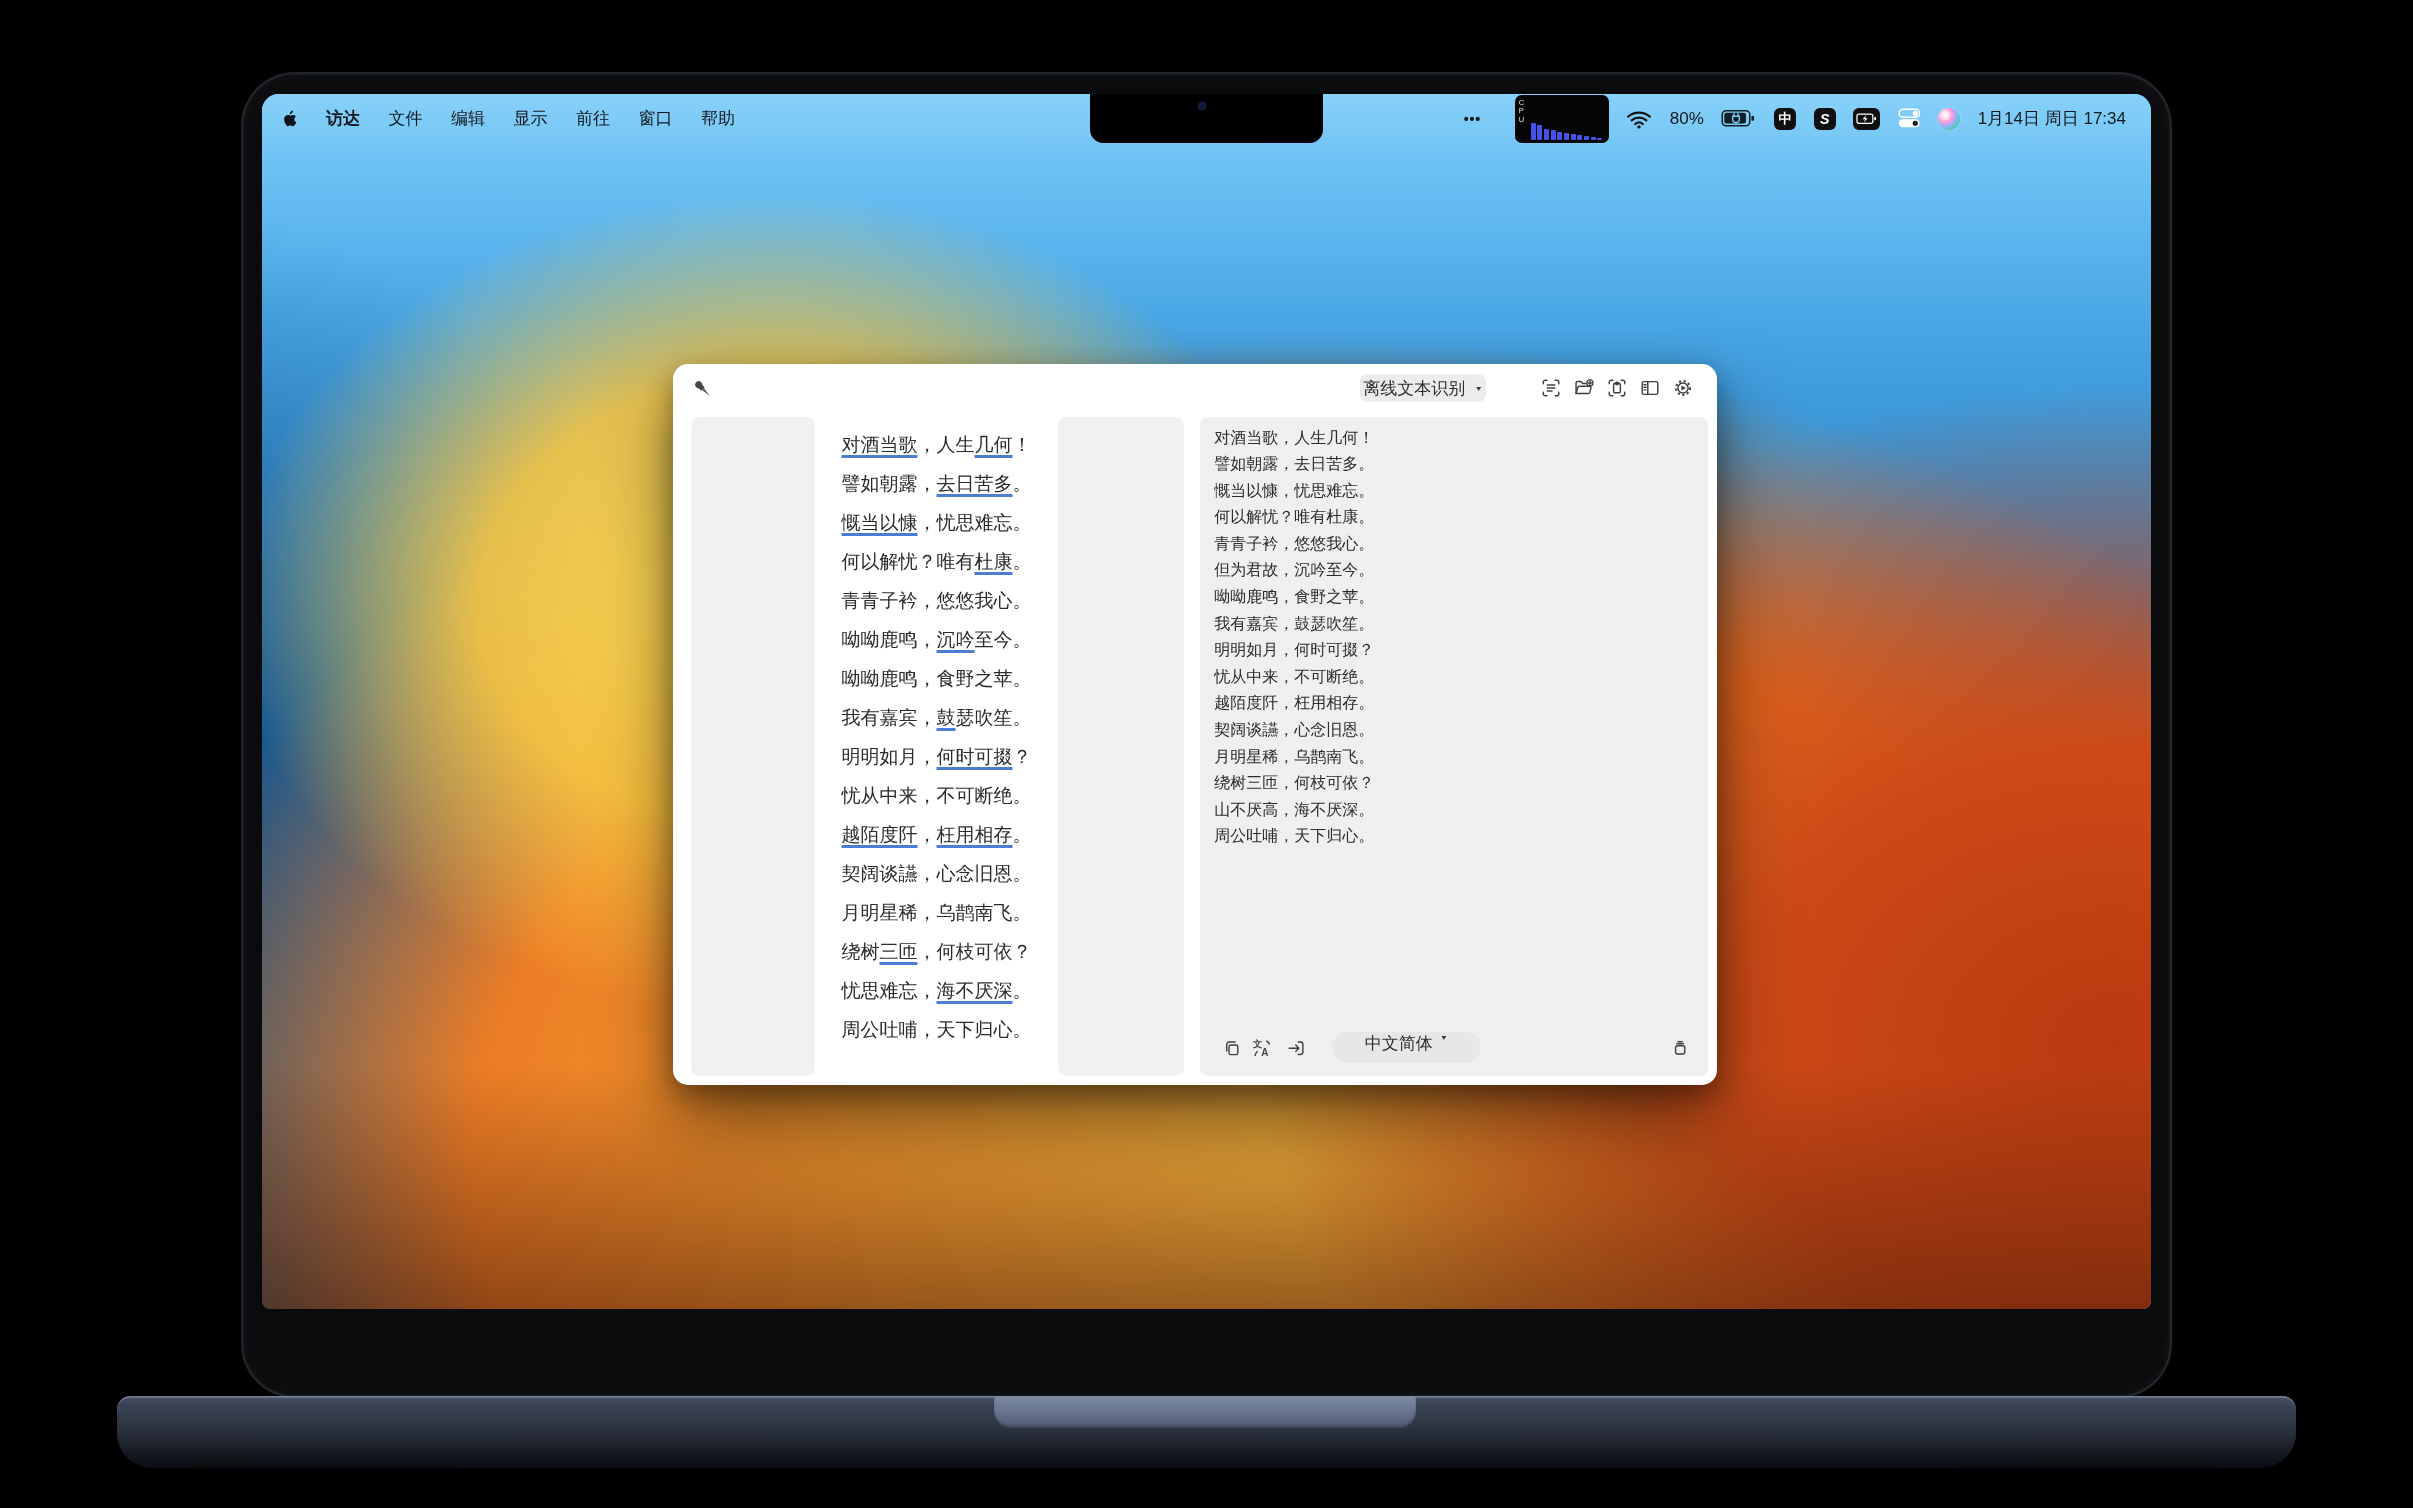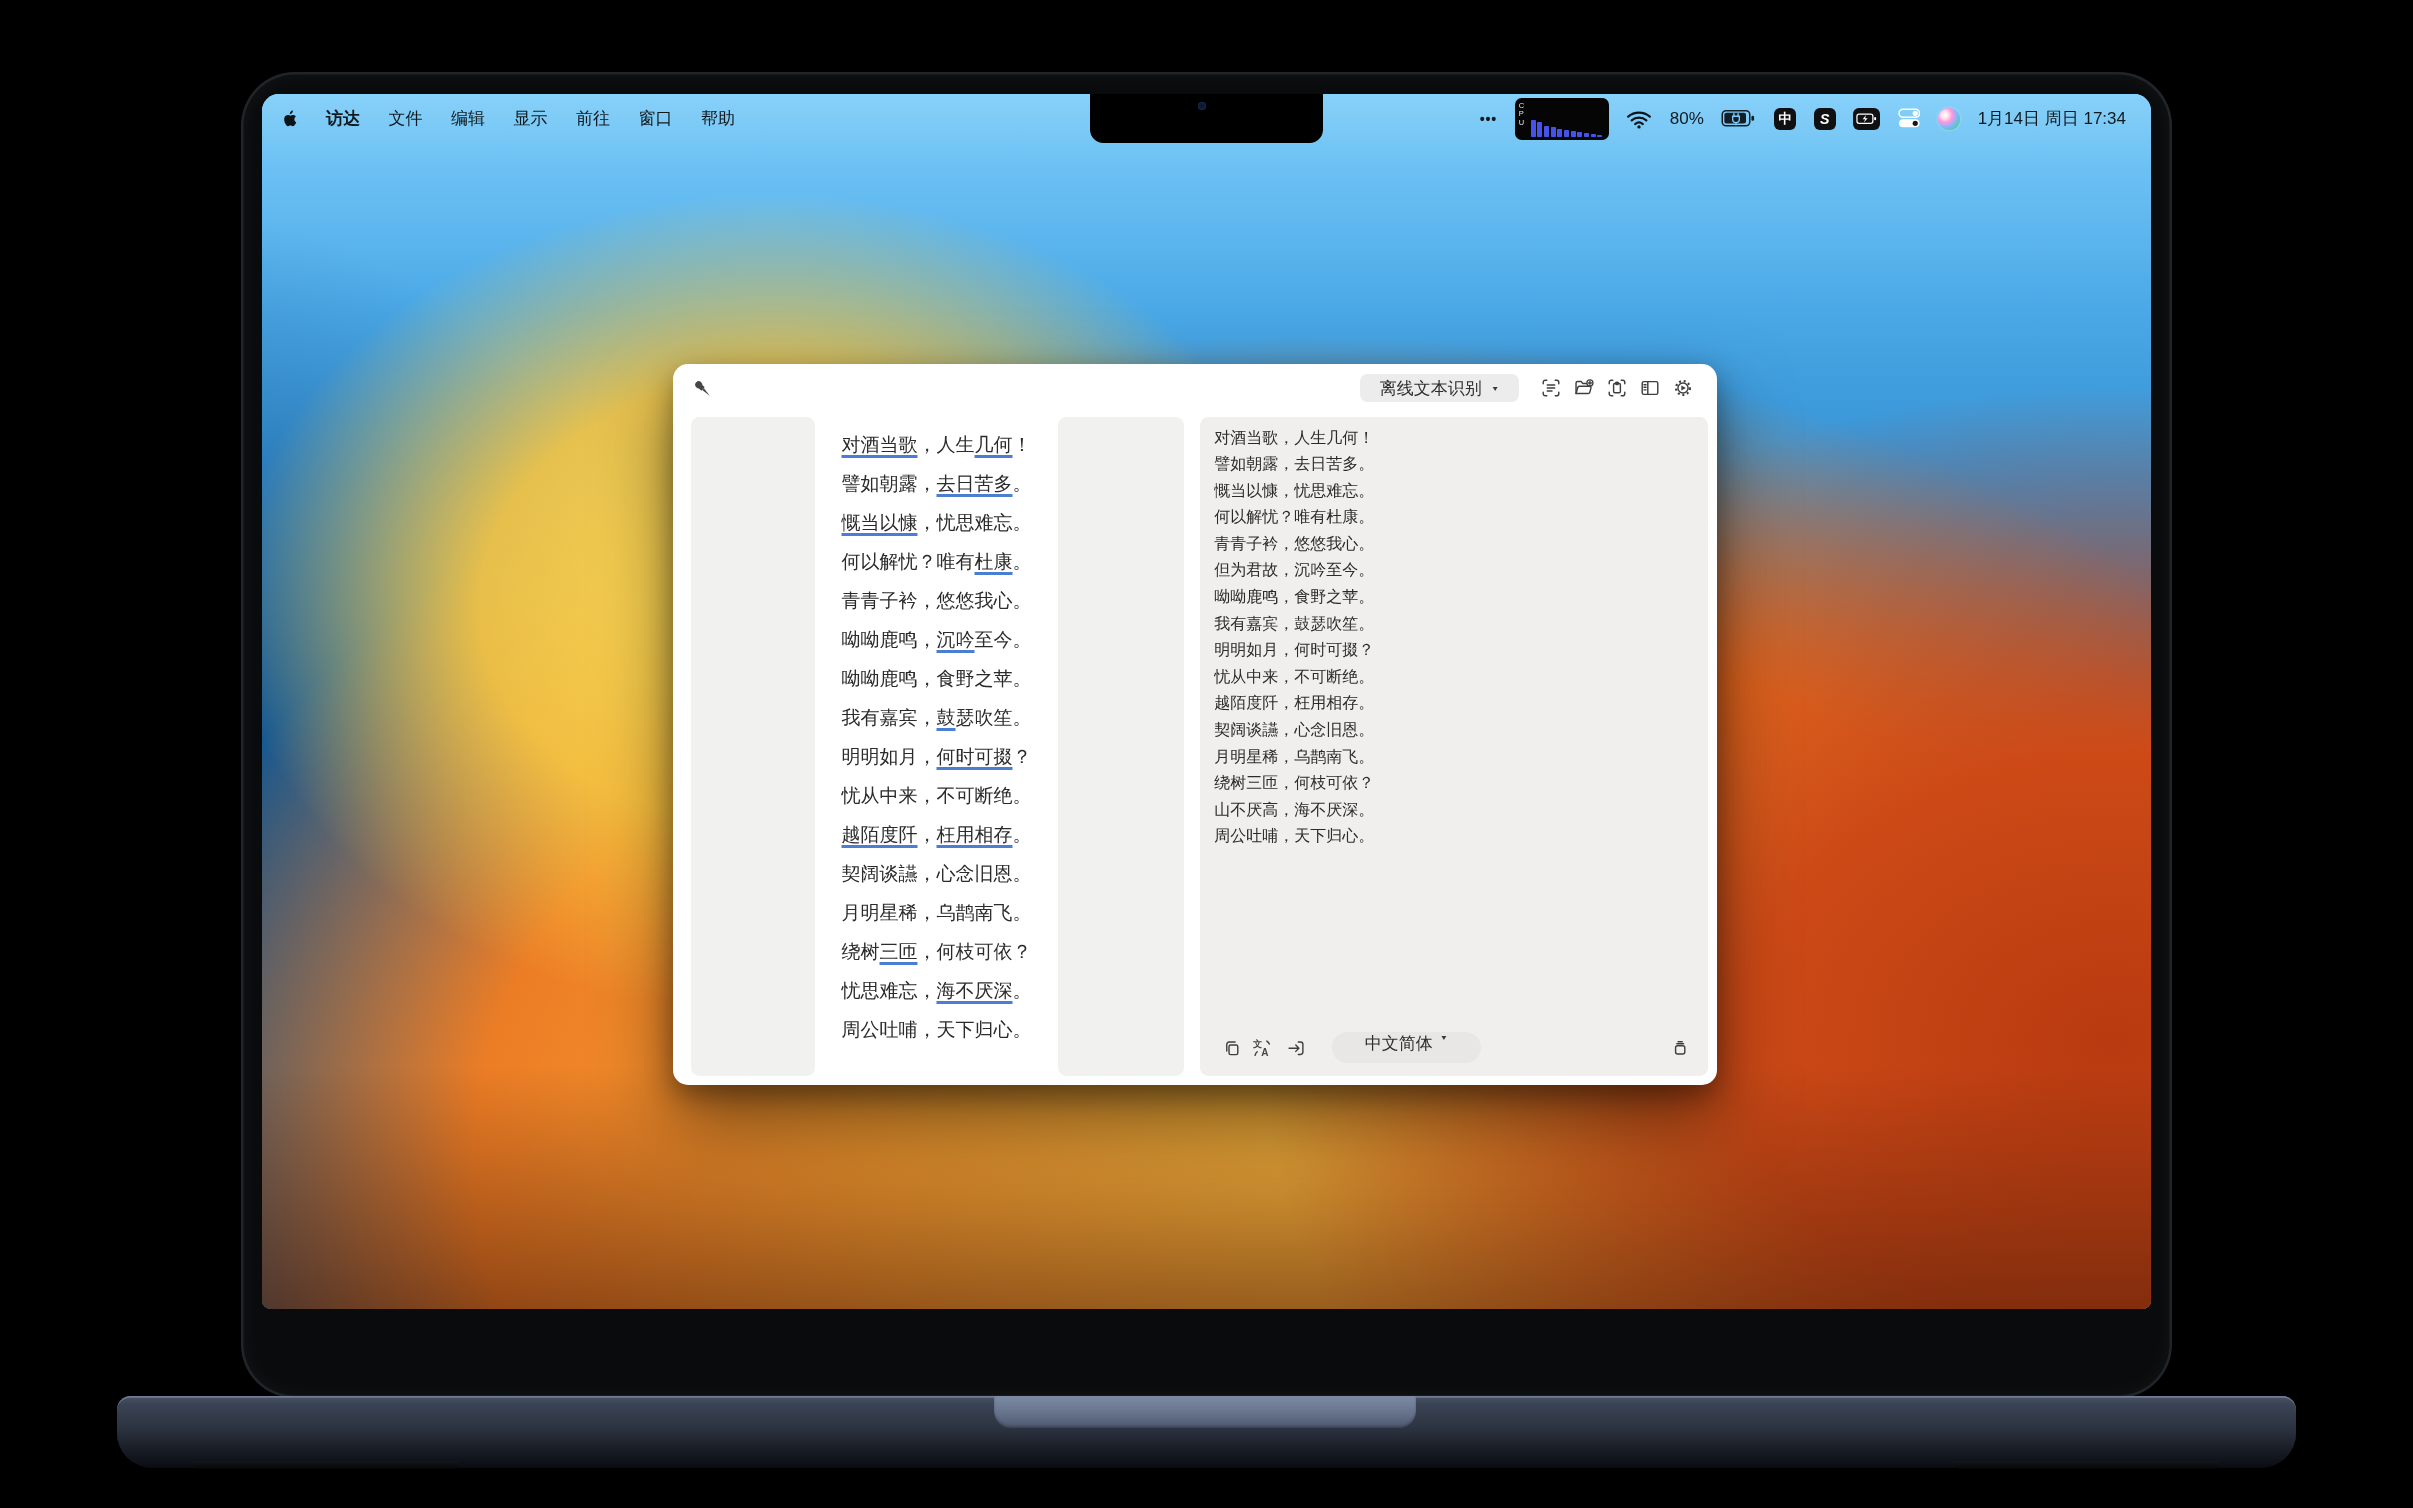--- a/index.html
+++ b/index.html
@@ -29,41 +29,41 @@
   #wp-bottom{background:linear-gradient(0deg,rgba(58,17,4,.5) 0%,rgba(58,17,4,0) 20%);}
 
   
   #menubar{left:0;top:0;width:1889px;height:49px;background:linear-gradient(180deg,#87d1fa,#76c6f4);
     display:flex;align-items:center;color:rgba(0,0,0,.88);font-size:17px;}
   #menus{display:flex;align-items:center;gap:28.5px;padding-left:18px;font-weight:500;}
   #menus .mi{white-space:nowrap;}
   #menus .mi.active{font-weight:700;}
   #status{position:absolute;right:25px;top:0;height:49px;display:flex;align-items:center;gap:17.6px;}
   #dots{font-size:14.2px;font-weight:700;letter-spacing:0.8px;}
-  #cpu{width:94px;height:42px;background:#050505;border-radius:6.7px;display:flex;align-items:stretch;padding:2.5px 4.2px;box-sizing:border-box;}
+  #cpu{width:94px;height:48px;background:#050505;border-radius:6.7px;display:flex;align-items:stretch;padding:2.5px 4.2px;box-sizing:border-box;margin-left:16px;}
   #cpu-label{width:9.2px;font-size:7.5px;line-height:8.4px;color:#e6e6e6;word-break:break-all;padding-top:1.7px;}
   #cpu-bars{flex:1;display:flex;align-items:flex-end;gap:1.7px;padding-left:2.5px;}
   #cpu-bars .bar{width:5px;background:#4553e8;border-radius:0.8px;}
   .sq{width:22px;height:22px;background:#101012;border-radius:5.9px;color:#fff;display:flex;align-items:center;justify-content:center;}
   .sq.wide{width:27px;}
   #ime{font-size:13.4px;font-weight:600;}
   #surge{font-size:14.2px;font-weight:800;font-style:italic;}
   #pct{font-size:17px;font-weight:500;}
   #clock{font-size:17px;font-weight:500;white-space:nowrap;}
   #siri{width:22px;height:22px;border-radius:50%;
     background:radial-gradient(circle at 32% 32%,#ffffff 0%,#ffe2f1 16%,#ff9ad6 34%,#8ab4ff 56%,#4ecfa9 74%,#b05ce0 90%,#6f35c4 100%);
     box-shadow:0 0 3.4px rgba(255,255,255,.35);}
   #notch{left:828px;top:0;width:233px;height:49px;background:#000;border-radius:0 0 13.4px 13.4px;}
   #camera{left:108px;top:8.4px;width:7.5px;height:7.5px;border-radius:50%;background:#0c1a30;box-shadow:0 0 2.5px #1c3f66 inset;}
 
   
   #win{left:411px;top:270px;width:1044px;height:721px;border-radius:15px;background:#fff;
     box-shadow:0 34px 75px rgba(0,0,0,.5),0 10px 27px rgba(0,0,0,.35);}
   #pin{left:18.4px;top:12.6px;width:25px;height:25px;}
-  #mode-pill{left:687px;top:10px;width:159px;height:28px;border-radius:7.5px;background:#ececec;
+  #mode-pill{left:687px;top:10px;width:126px;height:28px;border-radius:7.5px;background:#ececec;
     display:flex;align-items:center;justify-content:center;gap:9.2px;cursor:default;}
   #mode-pill .lbl{font-size:17px;color:#2e2e2e;}
   .caret{font-size:8.4px;color:#3a3a3a;transform:scaleY(.85);}
   #top-icons{left:867px;top:13.4px;display:flex;gap:11px;align-items:center;}
   #top-icons .ticon{width:22px;height:22px;}
 
   .panel{top:53px;height:659px;border-radius:8.4px;background:#f1f1ef;}
   #panel-thumbs{left:17.6px;width:124px;}
   #panel-mid{left:385px;width:126px;}
   #panel-result{left:527px;width:508px;background:#f0efee;}

